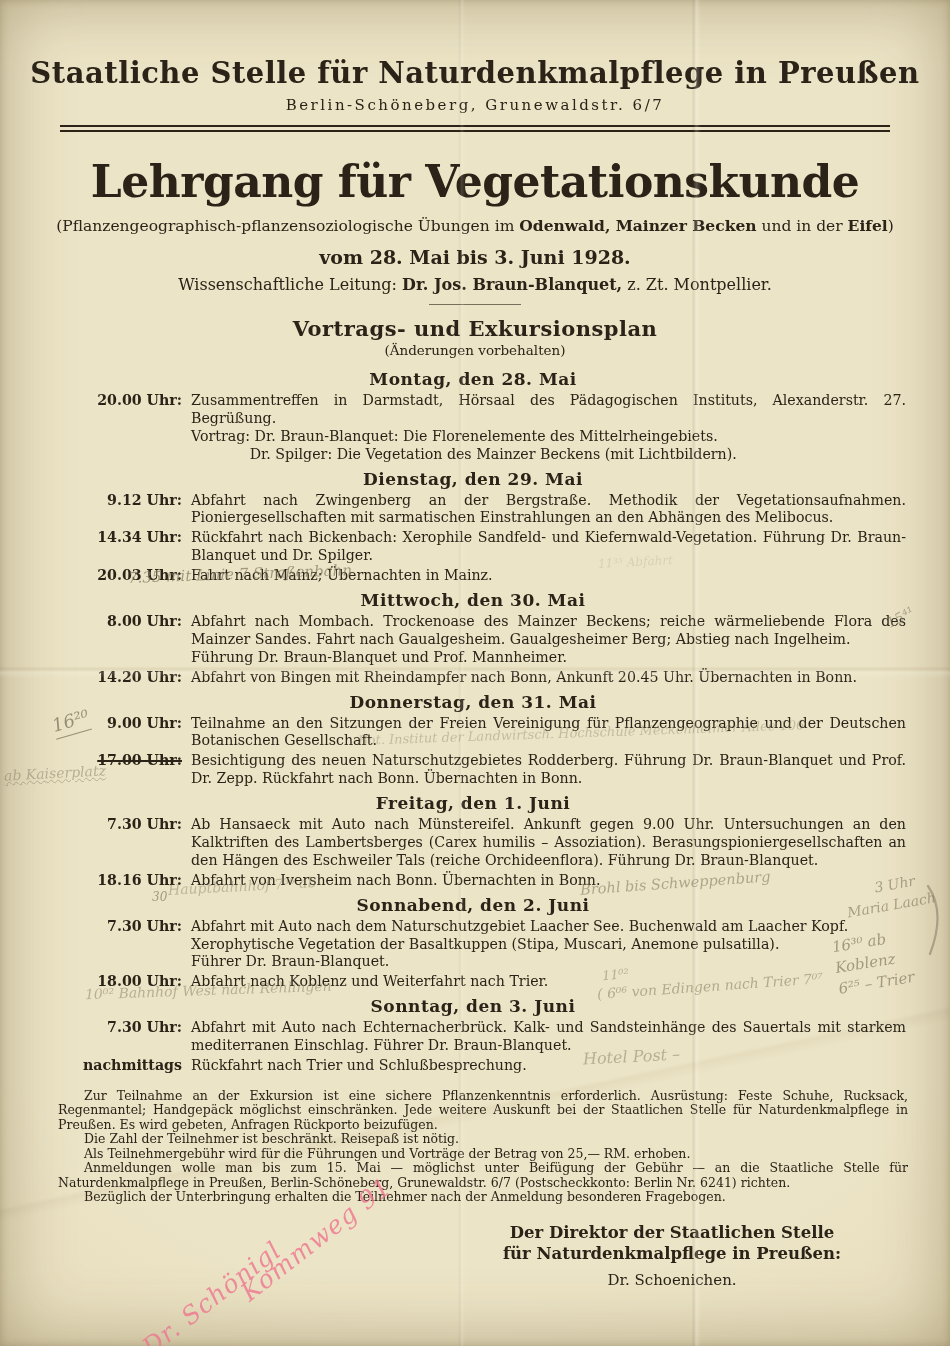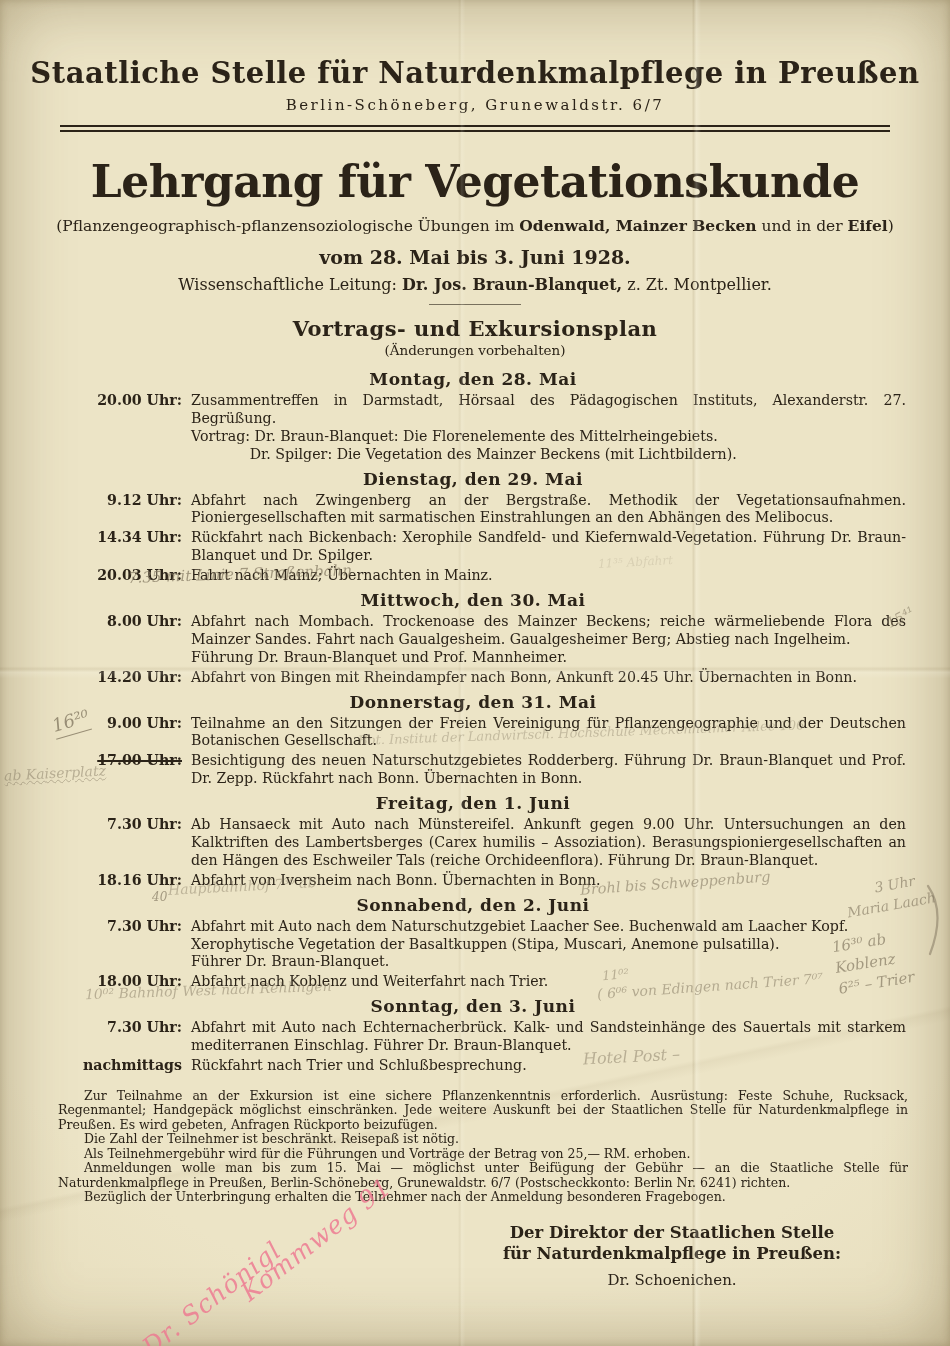--- a/index.html
+++ b/index.html
@@ -186,21 +186,21 @@
     <div class="sig-l">für Naturdenkmalpflege in Preußen:</div>
     <div class="sig-name">Dr. Schoenichen.</div>
   </div>
 
   <div class="ann" id="a-tram">7.35 mit Linie 7 Straßenbahn</div>
   <div class="ann" id="a-faint">11³⁵ Abfahrt</div>
   <div class="ann" id="a-1541">15⁴¹</div>
   <div class="ann" id="a-1620">16²⁰</div>
   <div class="ann" id="a-kaiserplatz">ab Kaiserplatz</div>
   <div class="ann" id="a-botinst">Bot. Institut der Landwirtsch. Hochschule  Meckenheimer Allee 106</div>
-  <div class="ann" id="a-20">40</div>
+  <div class="ann" id="a-20">30</div>
   <div class="ann" id="a-hbf">Hauptbahnhof 7³⁵ ab</div>
   <div class="ann" id="a-brohl">Brohl bis Schweppenburg</div>
   <div class="ann" id="a-laach">&nbsp;&nbsp;&nbsp;&nbsp;&nbsp;&nbsp;&nbsp;3 Uhr
 Maria Laach</div>
   <div class="ann" id="a-koblenz">16³⁰ ab
 Koblenz
 6²⁵ – Trier</div>
   <svg id="a-bracket" width="26" height="74" viewBox="0 0 26 74">
       <path d="M6,2 Q24,28 8,70" fill="none" stroke="#857a63" stroke-width="2.2" stroke-linecap="round"></path>
     </svg>

